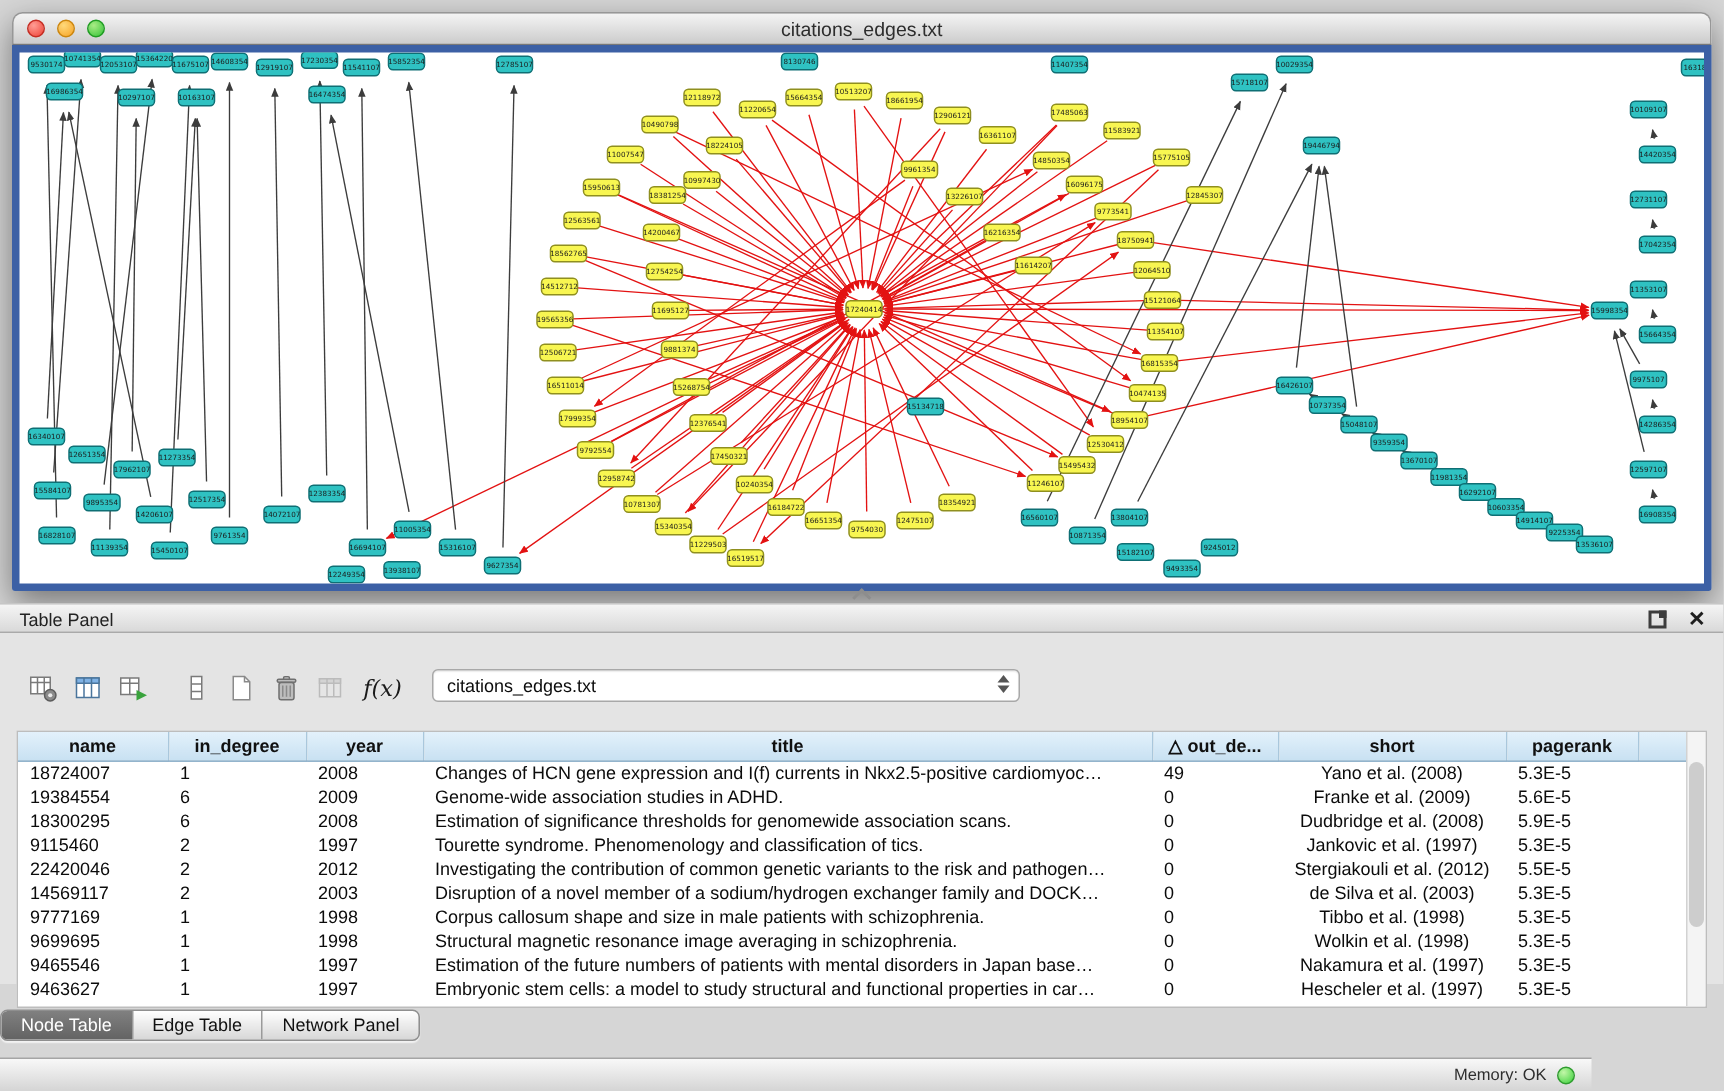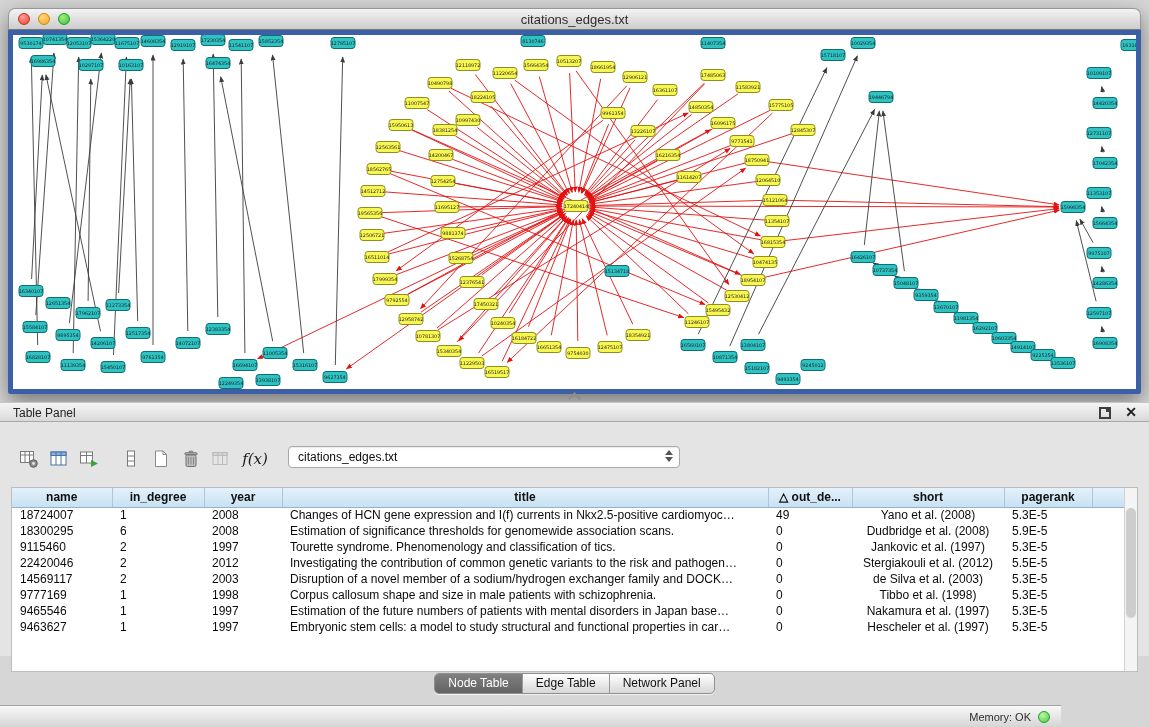--- a/index.html
+++ b/index.html
@@ -47,21 +47,21 @@
   .select-arrows .down{border-top:5px solid #555}
 
   .table-wrap{position:absolute;left:11px;top:85px;width:1127px;height:185px;background:#fff;border:1px solid #bdbdbd;overflow:hidden}
   table{border-collapse:collapse;table-layout:fixed;width:1114px;font-size:12px}
   th{height:19px;background:linear-gradient(#e3f1fb,#c8e1f2);border-right:1px solid #a9c7dc;border-bottom:1px solid #93b4cc;font-weight:bold;font-size:12px;color:#101010;overflow:hidden;white-space:nowrap}
   td{height:16px;padding:0 4px 0 8px;overflow:hidden;white-space:nowrap;color:#0b0b0b}
   td:nth-child(6){text-align:center;padding-left:4px}
   .vscrollbar{position:absolute;right:0;top:0;width:13px;height:100%;background:#f4f4f4;border-left:1px solid #d2d2d2}
   .vthumb{position:absolute;left:1px;top:20px;width:10px;height:110px;background:#cdcdcd;border-radius:5px}
 
-  .tabs-row{position:absolute;left:0;top:271px;width:100%;height:26px;display:flex;justify-content:center}
+  .tabs-row{position:absolute;left:0;top:271px;width:100%;height:26px;display:flex;}
   .seg{display:flex;border:1px solid #8f8f8f;border-radius:5px;overflow:hidden;height:21px;background:linear-gradient(#ffffff,#d7d7d7);box-shadow:0 1px 1px rgba(255,255,255,.7)}
   .tab{padding:0 13px;font-size:12px;line-height:19px;border:none;border-right:1px solid #9a9a9a;background:transparent;color:#101010;cursor:pointer;font-family:"Liberation Sans",sans-serif}
   .tab:last-child{border-right:none}
   .tab.active{background:linear-gradient(#808080,#636363);color:#fff}
 
   
   .statusbar{position:absolute;left:0;top:705px;width:1061px;height:22px;background:linear-gradient(#f8f8f8,#d5d5d5);border-top:1px solid #a5a5a5}
   .mem-label{position:absolute;right:30px;top:5px;font-size:11px;color:#2e2e2e}
   .mem-dot{position:absolute;right:11px;top:5px;width:12px;height:12px;border-radius:50%;background:radial-gradient(circle at 35% 30%,#c2f7a8,#3bd03b);border:1px solid #2e9c2e}
 </style>
@@ -848,20 +848,30 @@
             <td>18724007</td>
             <td>1</td>
             <td>2008</td>
             <td>Changes of HCN gene expression and I(f) currents in Nkx2.5-positive cardiomyoc…</td>
             <td>49</td>
             <td>Yano et al. (2008)</td>
             <td>5.3E-5</td>
             <td></td>
           </tr>
           <tr>
+            <td>19384554</td>
+            <td>6</td>
+            <td>2009</td>
+            <td>Genome-wide association studies in ADHD.</td>
+            <td>0</td>
+            <td>Franke et al. (2009)</td>
+            <td>5.6E-5</td>
+            <td></td>
+          </tr>
+          <tr>
             <td>18300295</td>
             <td>6</td>
             <td>2008</td>
             <td>Estimation of significance thresholds for genomewide association scans.</td>
             <td>0</td>
             <td>Dudbridge et al. (2008)</td>
             <td>5.9E-5</td>
             <td></td>
           </tr>
           <tr>
@@ -898,20 +908,30 @@
             <td>9777169</td>
             <td>1</td>
             <td>1998</td>
             <td>Corpus callosum shape and size in male patients with schizophrenia.</td>
             <td>0</td>
             <td>Tibbo et al. (1998)</td>
             <td>5.3E-5</td>
             <td></td>
           </tr>
           <tr>
+            <td>9699695</td>
+            <td>1</td>
+            <td>1998</td>
+            <td>Structural magnetic resonance image averaging in schizophrenia.</td>
+            <td>0</td>
+            <td>Wolkin et al. (1998)</td>
+            <td>5.3E-5</td>
+            <td></td>
+          </tr>
+          <tr>
             <td>9465546</td>
             <td>1</td>
             <td>1997</td>
             <td>Estimation of the future numbers of patients with mental disorders in Japan base…</td>
             <td>0</td>
             <td>Nakamura et al. (1997)</td>
             <td>5.3E-5</td>
             <td></td>
           </tr>
           <tr>

